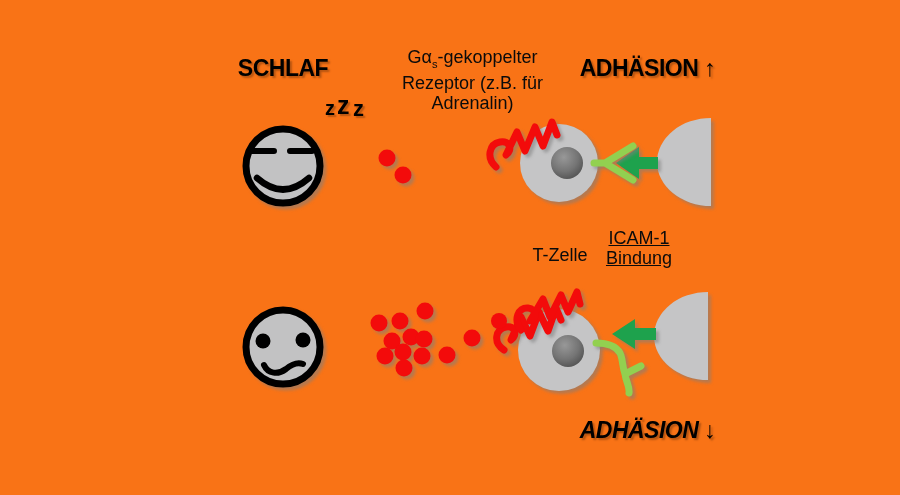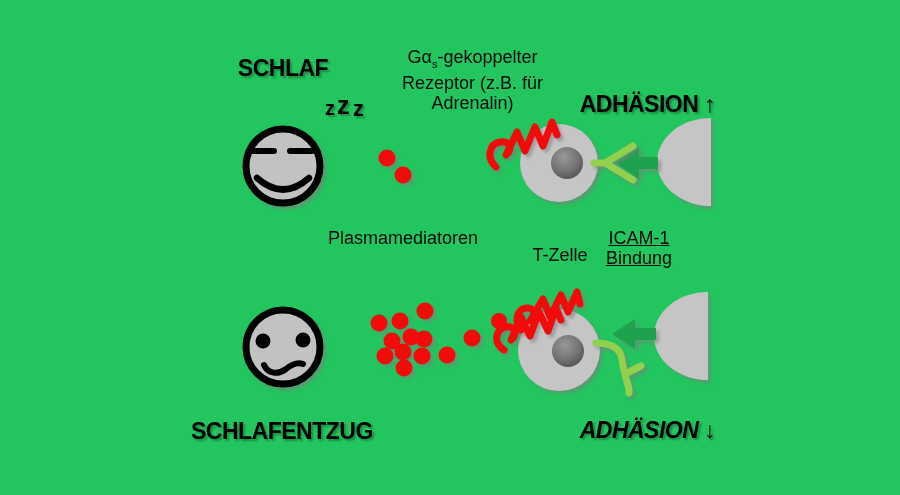--- a/index.html
+++ b/index.html
@@ -4,21 +4,21 @@
 <style>
   :root{
     --c-red:#f30b0b;
     --c-cell_gray:#c5c5c6;
     --c-face_gray:#c2c2c3;
     --c-arrow_green:#1ea24d;
     --c-fork_green:#92d050;
   }
   html,body{margin:0;padding:0;background:#ffffff;}
   .stage{
-    position:relative;width:900px;height:495px;background:#22c55e;overflow:hidden;
+    position:relative;width:900px;height:495px;background:#f97316;overflow:hidden;
     font-family:"Liberation Sans","DejaVu Sans",sans-serif;color:#000;
   }
   .art{position:absolute;left:0;top:0;}
   .sh{filter:drop-shadow(3.5px 3.5px 1.6px rgba(125,125,125,0.55));}
   .face-fill{fill:var(--c-face_gray);stroke:#000;stroke-width:7px;}
   .stroke-black{stroke:#000;fill:none;stroke-linecap:round;}
   .dot{fill:var(--c-red);}
   .squig{fill:none;stroke:var(--c-red);stroke-width:7px;stroke-linecap:round;stroke-linejoin:round;}
   .cellbody{fill:var(--c-cell_gray);}
   .fork{fill:none;stroke:var(--c-fork_green);stroke-width:7px;stroke-linecap:round;stroke-linejoin:round;}
@@ -122,38 +122,37 @@
 
     <g class="sh">
       <path class="squig" d="M504,350 C493,343 495,329 506,327 C515,325 518,335 511,340 L521,317 L530,336 L539,312 L548,331 L556,308 L561,320"></path>
       <path class="squig" d="M521,330 C513,320 518,307 528,308 C537,309 537,319 530,321 L543,299 L550,317 L561,295 L568,312 L577,292 L580,304"></path>
       <circle class="dot" cx="499" cy="321" r="8"></circle>
     </g>
   </svg>
 
   <div class="hd" style="left:233px;top:55px;width:100px;">SCHLAF</div>
 
-  <div class="hd" style="left:560px;top:55px;width:175px;margin-top:36px;">
+  <div class="hd" style="left:560px;top:55px;width:175px;">
     <span>ADHÄSION</span><span class="arrow-glyph">↑</span>
   </div>
 
-  <div class="hd" style="left:191px;top:418px;width:180px;">SCHLAFENTZUG</div>
 
   <div class="hd" style="left:560px;top:417px;width:175px;font-style:italic;">
     <span>ADHÄSION</span><span class="arrow-glyph">↓</span>
   </div>
 
   <div class="lbl" style="left:390px;top:48px;width:165px;">
     <span>Gα</span><sub>s</sub><span>-gekoppelter</span><br>
     <span>Rezeptor (z.B. für</span><br>
     <span>Adrenalin)</span>
   </div>
 
   <div class="lbl" style="left:310px;top:229px;width:186px;">
-    <span>Plasmamediatoren</span><br>
+    <br>
   </div>
 
   <div class="lbl" style="left:520px;top:246px;width:80px;">T-Zelle</div>
 
   <div class="lbl" style="left:596px;top:229px;width:86px;text-decoration:underline;">
     <span>ICAM-1</span><br>
     <span>Bindung</span>
   </div>
 
   <span class="zzz" style="left:325px;top:98px;font-size:20px;">z</span>

